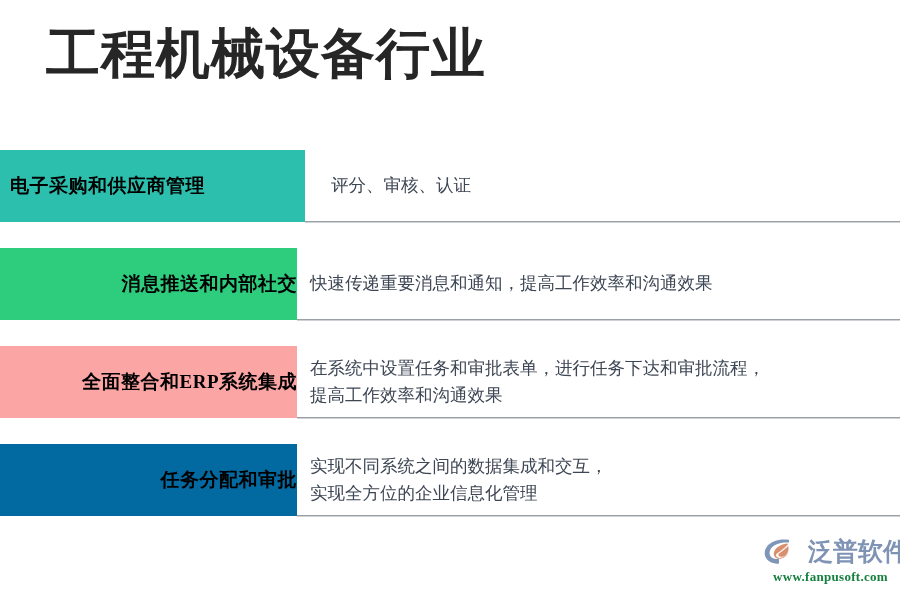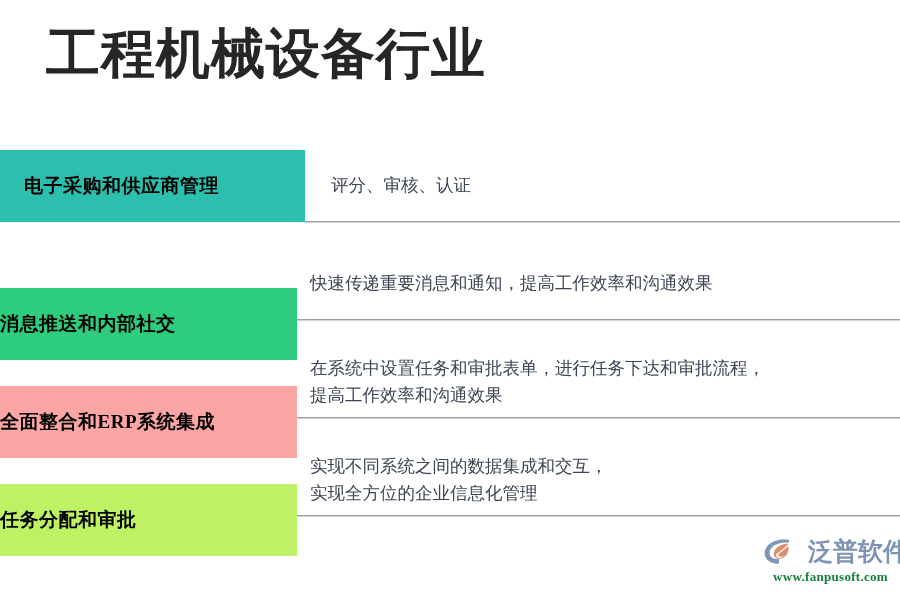--- a/index.html
+++ b/index.html
@@ -63,22 +63,22 @@
     font-weight: 700;
     font-size: 19px;
     color: #000000;
     letter-spacing: 0.5px;
     white-space: nowrap;
   }
 
   .row-bar.w-wide  { width: 305px; }
   .row-bar.w-mid   { width: 297px; }
 
-  .row-bar.align-left   { justify-content: flex-start; padding-left: 24px; }
-  .row-bar.align-center { justify-content: flex-start; margin-top: 40px; }
+  .row-bar.align-left   { justify-content: flex-start; padding-left: 10px; }
+  .row-bar.align-center { justify-content: flex-end; }
 
   .row-desc {
     position: absolute;
     top: 0;
     height: 72px;
     right: 0;
     display: flex;
     flex-direction: column;
     justify-content: center;
     box-sizing: border-box;
@@ -170,21 +170,21 @@
     <div class="row">
       <div class="row-bar w-mid align-center" style="background:#fca5a5;">
         <span>全面整合和ERP系统集成</span>
       </div>
       <div class="row-desc from-mid">在系统中设置任务和审批表单，进行任务下达和审批流程，
 提高工作效率和沟通效果</div>
       <div class="row-rule from-mid"></div>
     </div>
 
     <div class="row">
-      <div class="row-bar w-mid align-center" style="background:#bef264;">
+      <div class="row-bar w-mid align-center" style="background:#0369a1;">
         <span>任务分配和审批</span>
       </div>
       <div class="row-desc from-mid">实现不同系统之间的数据集成和交互，
 实现全方位的企业信息化管理</div>
       <div class="row-rule from-mid"></div>
     </div>
 
   </div>
 
   <div class="logo">

